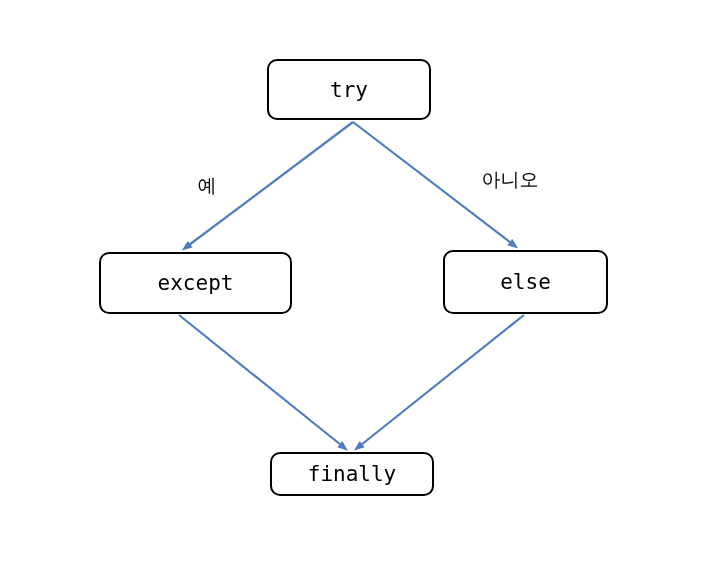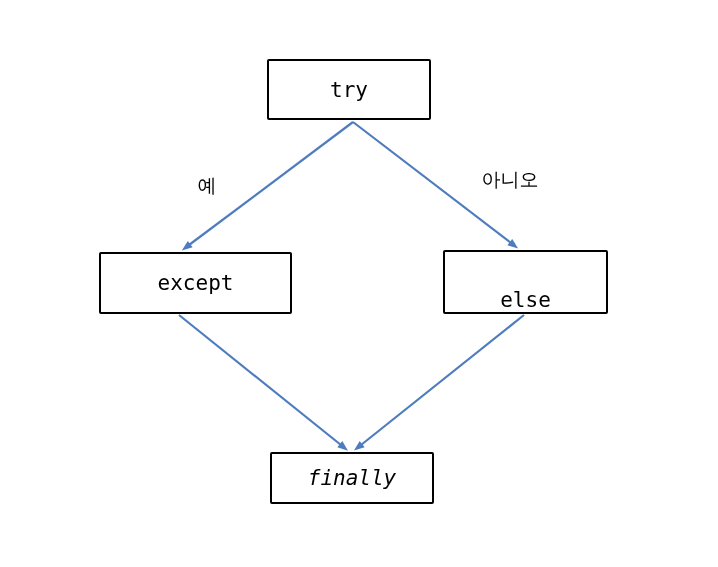--- a/index.html
+++ b/index.html
@@ -28,31 +28,31 @@
   }
   .edge {
     stroke: var(--arrow);
     stroke-width: 2.2;
     fill: none;
   }
   .arrowhead-shape { fill: var(--arrow); }
   .node {
     position: absolute;
     border: 2.5px solid var(--box-border);
-    border-radius: 2px;
+    border-radius: 10px;
     background: var(--box-fill);
     display: flex; align-items: center; justify-content: center;
     font-family: "DejaVu Sans Mono", "Liberation Mono", monospace;
     font-size: 21px;
     color: var(--text);
   }
   .node-try     { left: 267px; top:  59px; width: 164px; height: 61px; }
   .node-except  { left:  99px; top: 252px; width: 193px; height: 62px; }
-  .node-else    { left: 443px; top: 250px; width: 165px; height: 64px; align-items: flex-end; }
-  .node-finally { left: 270px; top: 452px; width: 164px; height: 52px; font-style: italic; }
+  .node-else    { left: 443px; top: 250px; width: 165px; height: 64px; }
+  .node-finally { left: 270px; top: 452px; width: 164px; height: 44px; }
   .edge-label {
     position: absolute;
     transform: translate(-50%, -50%);
     font-size: 19px;
     color: var(--text);
     white-space: nowrap;
     background: transparent;
   }
   .label-yes       { left: 207px; top: 186px; }
   .label-exception { left: 340px; top: 187px; }

